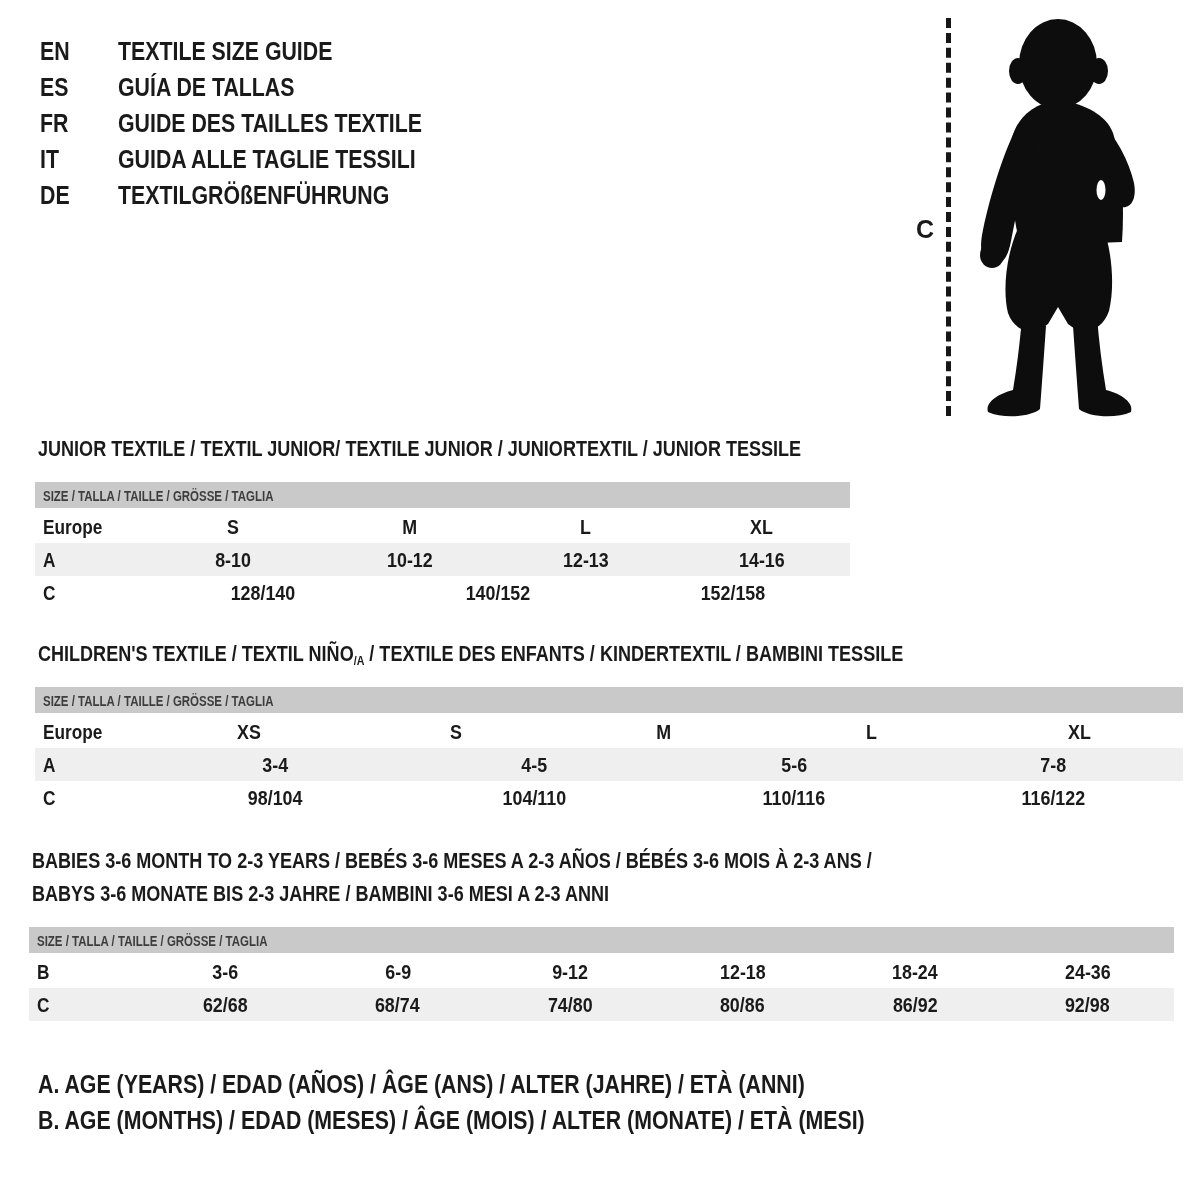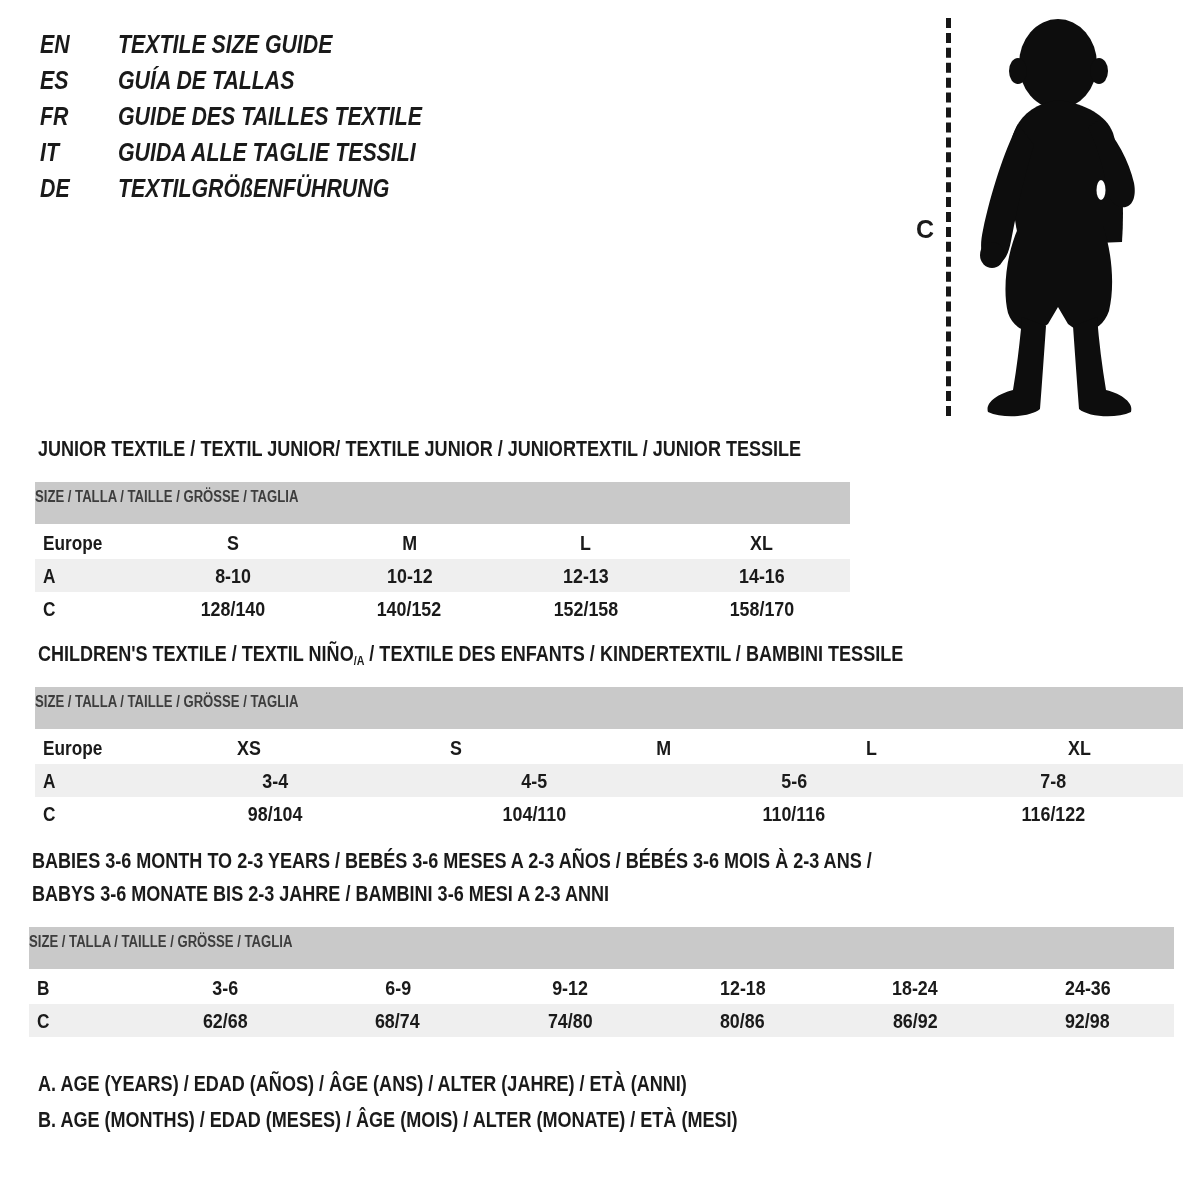--- a/index.html
+++ b/index.html
@@ -6,43 +6,43 @@
   html,body { margin:0; padding:0; background:#ffffff; }
   .page {
     position:relative; width:1200px; height:1200px; background:#ffffff;
     font-family:"Liberation Sans", sans-serif; font-weight:bold; color:#1a1a1a;
     overflow:hidden;
   }
   .condensed { display:inline-block; transform:scaleX(0.82); transform-origin:0 50%; white-space:nowrap; }
   .cnd-c { display:inline-block; transform:scaleX(0.85); transform-origin:50% 50%; white-space:nowrap; }
 
   
-  .lang-block { position:absolute; left:40px; top:26px;font-style:italic; }
+  .lang-block { position:absolute; left:40px; top:33px; }
   .lang-row { display:flex; height:36px; line-height:36px; font-size:26px; }
   .lang-code { width:78px; }
 
   
   .measure-line { position:absolute; left:946px; top:18px; height:398px; width:0; border-left:5px dashed #161616; }
   .measure-label { position:absolute; left:916px; top:214px; font-size:25px; line-height:30px; }
   .figure-svg { position:absolute; left:962px; top:14px; }
 
   
   .section { position:absolute; }
   .hl { height:33px; line-height:33px; font-size:22px; white-space:nowrap; }
   .section-heading { margin-bottom:17px; padding-left:3px; }
   .section-heading .sub { font-size:13px; vertical-align:-4px; }
-  .size-bar { height:42px; line-height:29px; background:#c9c9c9; color:#3d3d3d; font-size:16px; margin-bottom:2px; }
+  .size-bar { height:26px; line-height:29px; background:#c9c9c9; color:#3d3d3d; font-size:14px; padding-left:8px; margin-bottom:2px; }
   .trow { display:flex; height:33px; line-height:33px; font-size:21px; }
   .trow.shaded { background:#efefef; }
   .cell { flex:1 1 0; text-align:center; overflow:visible; }
   .cell.label { flex:0 0 102px; text-align:left; padding-left:8px; }
 
   
   .legend-block { position:absolute; left:38px; top:1066px; }
-  .legend-line { height:36px; line-height:36px; font-size:22px; white-space:nowrap; }
+  .legend-line { height:36px; line-height:36px; font-size:26px; white-space:nowrap; }
 </style>
 </head>
 <body>
 
 <div class="page">
 
   <div class="lang-block">
       <div class="lang-row">
         <span class="lang-code"><span class="condensed">EN</span></span>
         <span class="condensed">TEXTILE SIZE GUIDE</span>
@@ -102,21 +102,20 @@
           <span class="cell"><span class="cnd-c">8-10</span></span>
           <span class="cell"><span class="cnd-c">10-12</span></span>
           <span class="cell"><span class="cnd-c">12-13</span></span>
           <span class="cell"><span class="cnd-c">14-16</span></span>
         </div>
         <div class="trow">
           <span class="cell label"><span class="condensed">C</span></span>
           <span class="cell"><span class="cnd-c">128/140</span></span>
           <span class="cell"><span class="cnd-c">140/152</span></span>
           <span class="cell"><span class="cnd-c">152/158</span></span>
-          <span class="cell"><span class="cnd-c">158/170</span></span>
         </div>
       </div>
   </div>
 
   <div class="section" style="left:35px; top:637px; width:1148px;">
     <div class="section-heading">
       <div class="hl"><span class="condensed"><span>CHILDREN'S TEXTILE / TEXTIL NIÑO</span><span class="sub">/A</span><span> / TEXTILE DES ENFANTS / KINDERTEXTIL / BAMBINI TESSILE</span></span></div>
 
     </div>
     <div class="size-bar" style="background: rgb(201, 201, 201); color: rgb(61, 61, 61);"><span class="condensed">SIZE / TALLA / TAILLE / GRÖSSE / TAGLIA</span></div>

